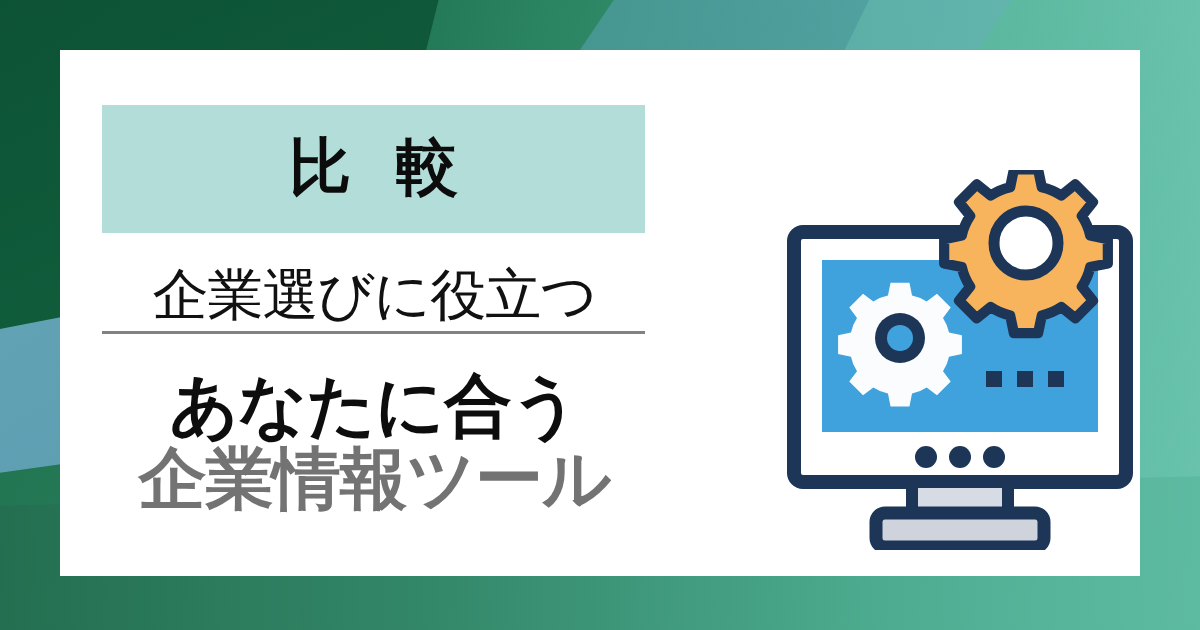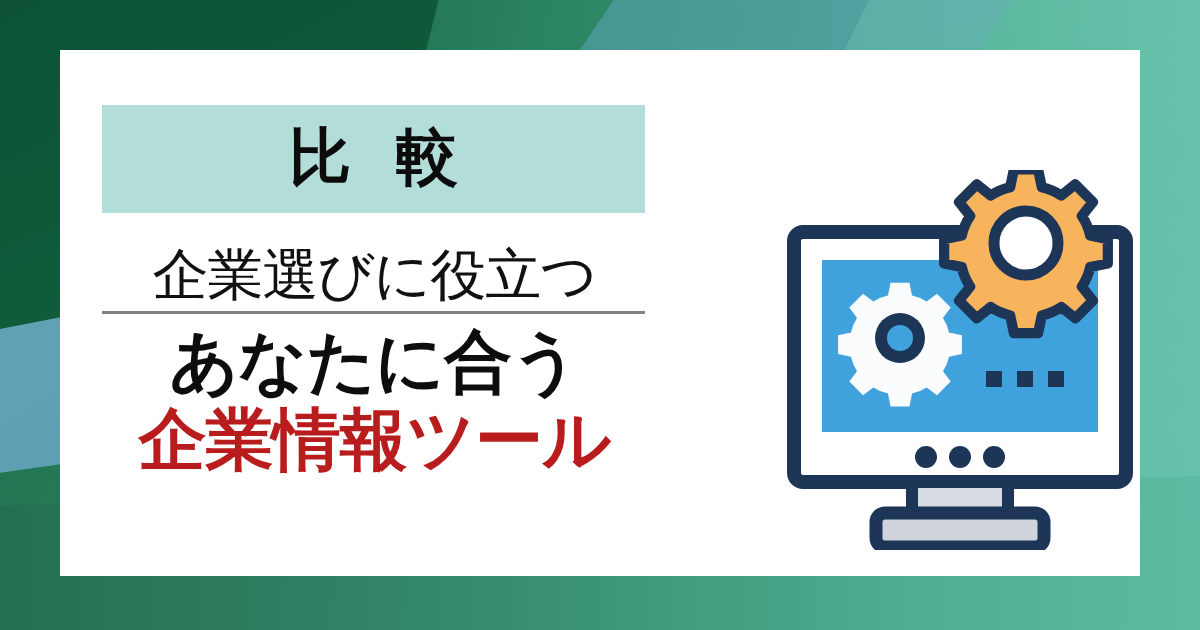--- a/index.html
+++ b/index.html
@@ -84,21 +84,21 @@
 
   
   .text-col {
     position: absolute;
     left: 42px;
     top: 55px;
     width: 545px;
   }
   .badge {
     width: 543px;
-    height: 108px;
+    height: 128px;
     background: #b3ddd8;
     display: flex;
     align-items: center;
     justify-content: center;
   }
   .badge-label {
     font-size: 62px;
     font-weight: 700;
     color: #0c0c0c;
     letter-spacing: 14px;
@@ -116,38 +116,39 @@
     text-align: center;
     white-space: nowrap;
   }
   .rule {
     margin-top: 7px;
     width: 543px;
     height: 3px;
     background: #828282;
   }
   .headline-2 {
-    margin-top: 12px;
+    margin-top: 36px;
     font-size: 68px;
     font-weight: 700;
     color: #0d0d0d;
     line-height: 1.05;
     letter-spacing: -1px;
     text-align: center;
     white-space: nowrap;
   }
   .headline-3 {
     margin-top: 6px;
     font-size: 68px;
     font-weight: 700;
-    color: #b91c1c;
+    color: #737373;
     line-height: 1.05;
     letter-spacing: -1px;
     text-align: center;
     white-space: nowrap;
+    font-family: Liberation Mono, monospace;
   }
 
   
   .illustration {
     position: absolute;
     left: 700px;
     top: 120px;
     width: 400px;
     height: 380px;
   }

